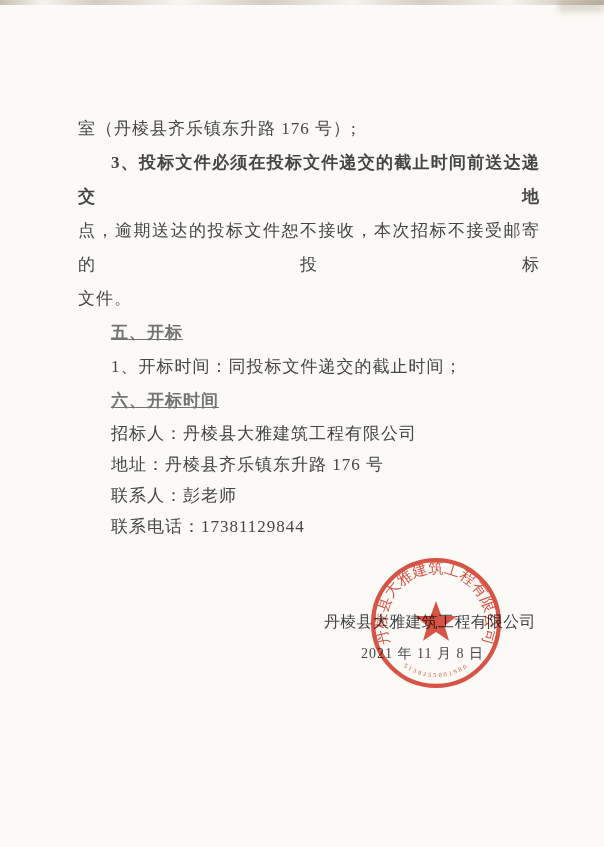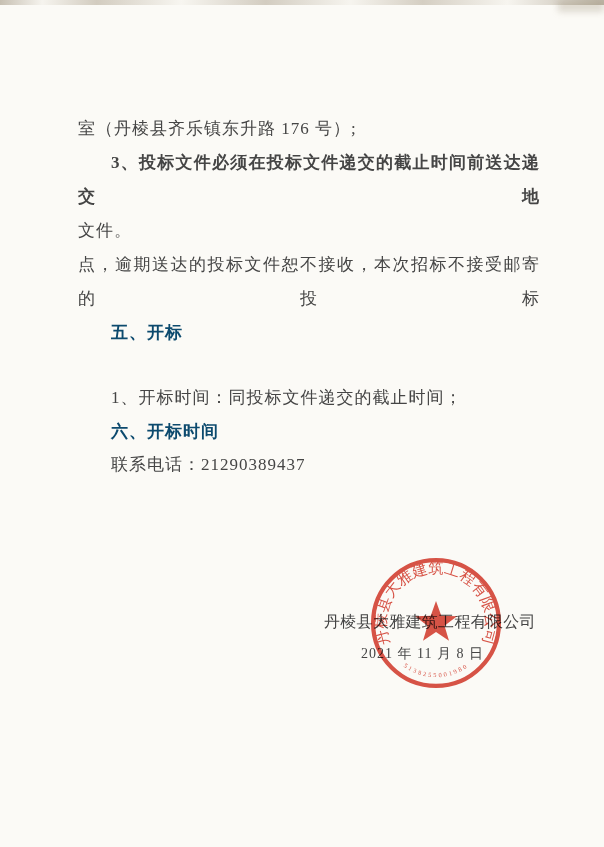--- a/index.html
+++ b/index.html
@@ -24,22 +24,22 @@
     background:rgba(150,135,110,.28); filter:blur(3px);
   }
   .content {
     position:absolute; left:78px; top:112px; width:462px;
     font-size:17px; letter-spacing:1px;
   }
   .line { margin:0; line-height:34px; white-space:nowrap; }
   .wrapline { white-space:normal; }
   .justify { text-align:justify; text-align-last:justify; white-space:normal; }
   .indent { text-indent:33px;font-weight:bold; }
-  .heading { font-weight:bold; padding-left:33px; color:#0c4a6e; }
-  .item { padding-left:33px;margin-top:31px; }
+  .heading { font-weight:bold; padding-left:33px; color:#737373;text-decoration:underline; }
+  .item { padding-left:33px; }
   .contact { padding-left:33px; line-height:31px; }
   .sig-company {
     position:absolute; left:324px; top:612px;
     font-size:16px; letter-spacing:0.3px; white-space:nowrap;
   }
   .sig-date {
     position:absolute; left:361px; top:645px;
     font-size:14px; letter-spacing:1px; white-space:nowrap;
   }
   .seal {
@@ -51,26 +51,29 @@
 </head>
 <body>
 
 <div class="page">
   <div class="scan-edge"></div>
   <div class="scan-corner"></div>
 
   <div class="content">
     <p class="line wrapline">室（丹棱县齐乐镇东升路 176 号）;</p>
     <p class="line justify indent">3、投标文件必须在投标文件递交的截止时间前送达递交地</p>
+    <p class="line justify">点，逾期送达的投标文件恕不接收，本次招标不接受邮寄的投标</p>
     <p class="line wrapline">文件。</p>
-    <p class="line justify">点，逾期送达的投标文件恕不接收，本次招标不接受邮寄的投标</p>
     <p class="line heading">五、开标</p>
     <p class="line item">1、开标时间：同投标文件递交的截止时间；</p>
     <p class="line heading">六、开标时间</p>
-    <p class="line contact">联系电话：21290389437</p>
+    <p class="line contact">招标人：丹棱县大雅建筑工程有限公司</p>
+    <p class="line contact">地址：丹棱县齐乐镇东升路 176 号</p>
+    <p class="line contact">联系人：彭老师</p>
+    <p class="line contact">联系电话：17381129844</p>
   </div>
 
   <div class="sig-company">丹棱县大雅建筑工程有限公司</div>
   <div class="sig-date">2021 年 11 月 8 日</div>
 
   <svg class="seal" viewBox="0 0 160 160" aria-hidden="true">
     <circle cx="80" cy="80" r="74" fill="none" stroke-width="5" stroke="#d53a2c"></circle>
     <defs>
       <path id="sealArcTop" d="M 26.5 104.9 A 59 59 0 1 1 133.5 104.9" fill="none"></path>
       <path id="sealArcBottom" d="M 27.6 116.7 A 64 64 0 0 0 132.4 116.7" fill="none"></path>

